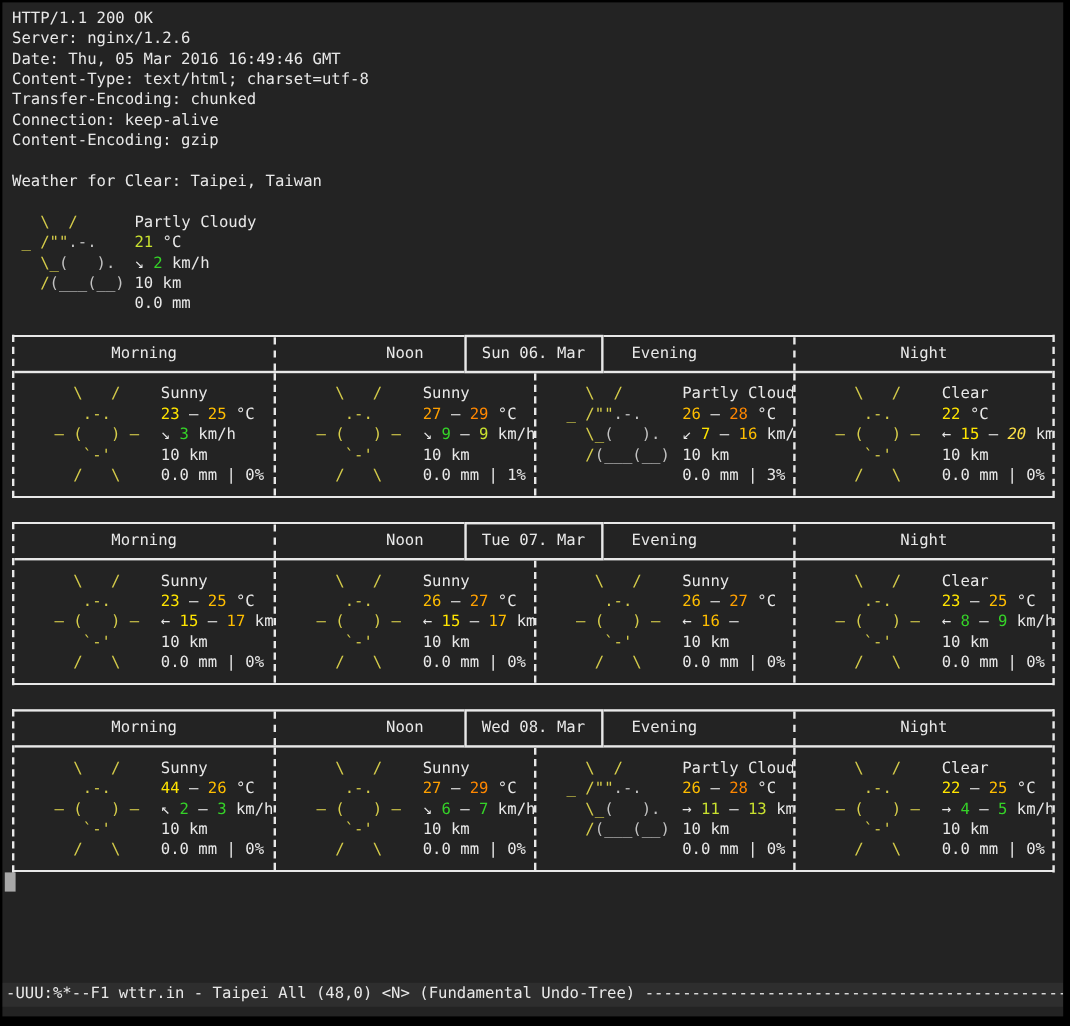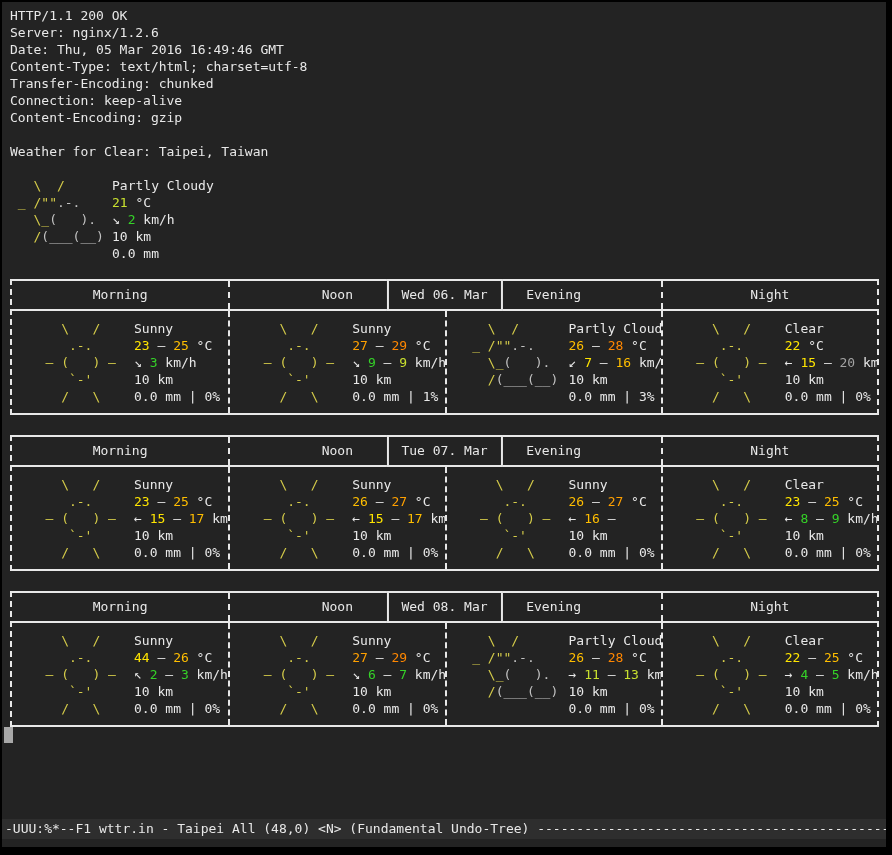--- a/index.html
+++ b/index.html
@@ -70,21 +70,21 @@
       <pre class="info"><span style="color: rgb(232, 232, 232);">Partly Cloudy</span>
 <span style="color: rgb(201, 225, 47);">21</span><span style="color: rgb(232, 232, 232);"> °C</span>
 <span style="color: rgb(232, 232, 232);">↘ </span><span style="color: rgb(53, 210, 40);">2</span><span style="color: rgb(232, 232, 232);"> km/h</span>
 <span style="color: rgb(232, 232, 232);">10 km</span>
 <span style="color: rgb(232, 232, 232);">0.0 mm</span></pre>
     </div>
 
     <div id="forecast-days">
   <section class="day-section">
     <div class="datebox">
-      <span class="date-label">Wed 06. Mar</span>
+      <span class="date-label">Sun 06. Mar</span>
     </div>
     <div class="wtable">
       <div class="thead">
               <div class="hcell">Morning</div>
               <div class="hcell">Noon</div>
               <div class="hcell">Evening</div>
               <div class="hcell">Night</div>
             </div>
       <div class="tbody">
               <div class="cell">
@@ -124,21 +124,21 @@
 <span style="color: rgb(232, 232, 232);">0.0 mm | 3%</span></pre>
               </div>
               <div class="cell">
                 <pre class="art"><span style="color: rgb(214, 205, 74);">     \   /</span>
 <span style="color: rgb(214, 205, 74);">      .-.</span>
 <span style="color: rgb(214, 205, 74);">   ― (   ) ―</span>
 <span style="color: rgb(214, 205, 74);">      `-'</span>
 <span style="color: rgb(214, 205, 74);">     /   \</span></pre>
                 <pre class="info"><span style="color: rgb(232, 232, 232);">Clear</span>
 <span style="color: rgb(255, 229, 0);">22</span><span style="color: rgb(232, 232, 232);"> °C</span>
-<span style="color: rgb(232, 232, 232);">← </span><span style="color: rgb(255, 229, 0);">15</span><span style="color: rgb(232, 232, 232);"> – </span><span style="color: #a3a3a3;">20</span><span style="color: rgb(232, 232, 232);"> km/h</span>
+<span style="color: rgb(232, 232, 232);">← </span><span style="color: rgb(255, 229, 0);">15</span><span style="color: rgb(232, 232, 232);"> – </span><span style="color: #fde047; font-style: italic;">20</span><span style="color: rgb(232, 232, 232);"> km/h</span>
 <span style="color: rgb(232, 232, 232);">10 km</span>
 <span style="color: rgb(232, 232, 232);">0.0 mm | 0%</span></pre>
               </div>
             </div>
     </div>
   </section>
 
   <section class="day-section">
     <div class="datebox">
       <span class="date-label">Tue 07. Mar</span>

